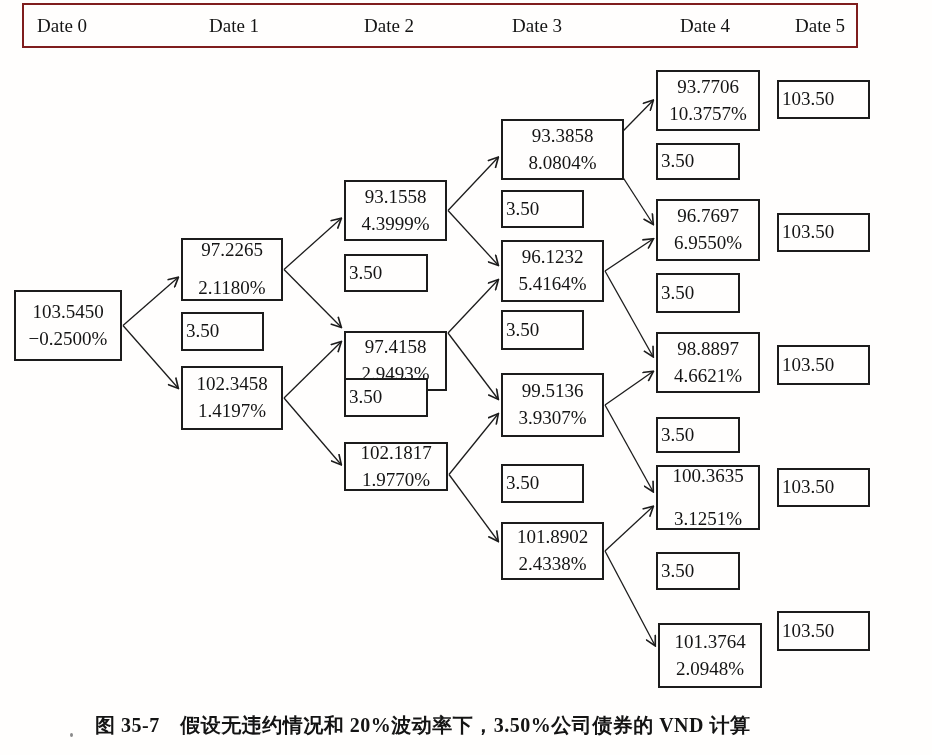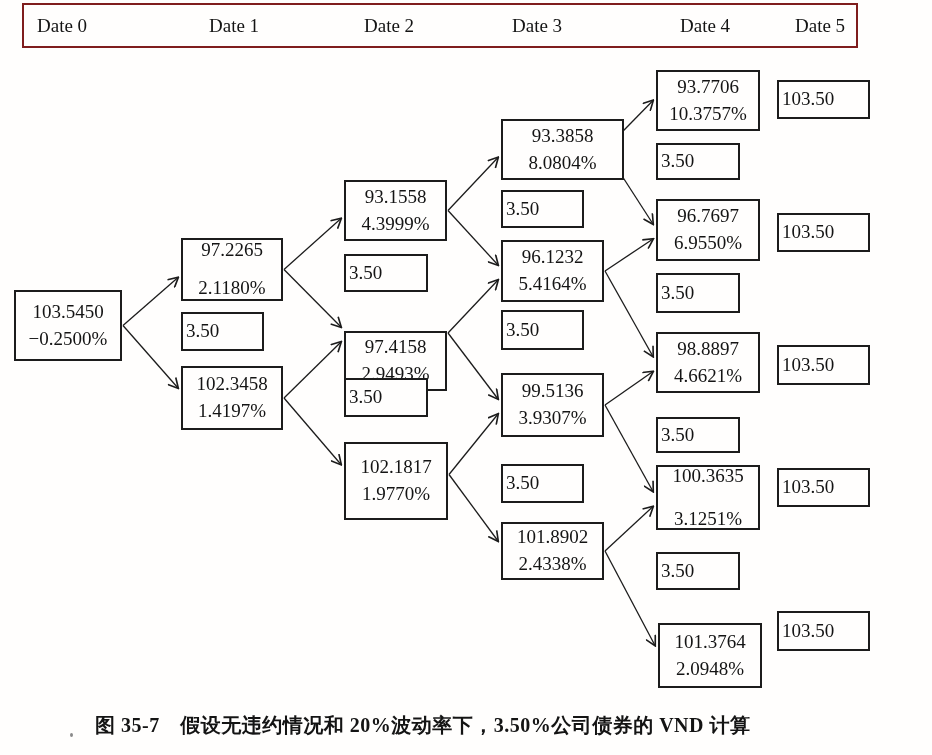--- a/index.html
+++ b/index.html
@@ -105,21 +105,21 @@
       <div class="node single" style="left: 344px; top: 254px; width: 84px; height: 38px;">
         <div>3.50</div>
       </div>
       <div class="node" style="left: 344px; top: 303px; width: 103px; height: 60px; margin-top: 28px;">
         <div>97.4158</div>
         <div>2.9493%</div>
       </div>
       <div class="node single" style="left: 344px; top: 378px; width: 84px; height: 39px;">
         <div>3.50</div>
       </div>
-      <div class="node" style="left: 344px; top: 442px; width: 104px; height: 78px;">
+      <div class="node" style="left: 344px; top: 442px; width: 104px; height: 49px;">
         <div>102.1817</div>
         <div>1.9770%</div>
       </div>
       <div class="node" style="left: 501px; top: 119px; width: 123px; height: 61px;">
         <div>93.3858</div>
         <div>8.0804%</div>
       </div>
       <div class="node single" style="left: 501px; top: 190px; width: 83px; height: 38px;">
         <div>3.50</div>
       </div>

